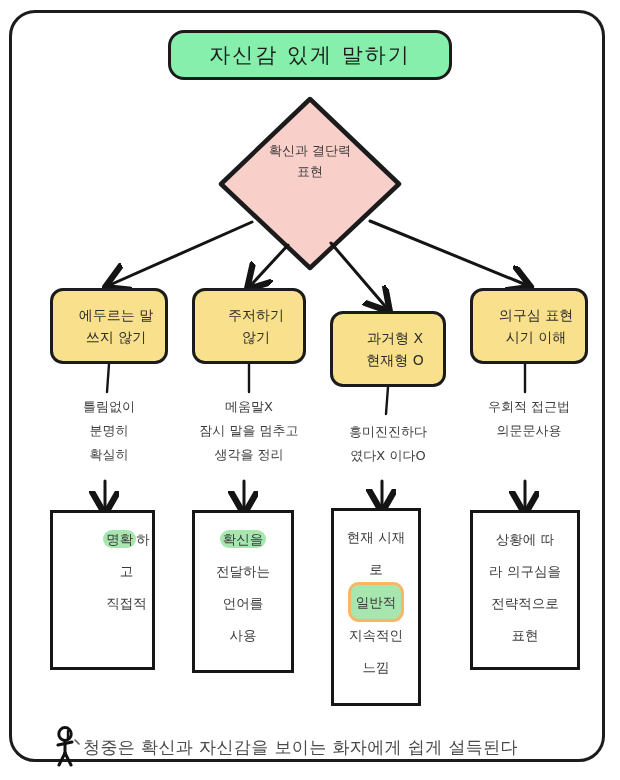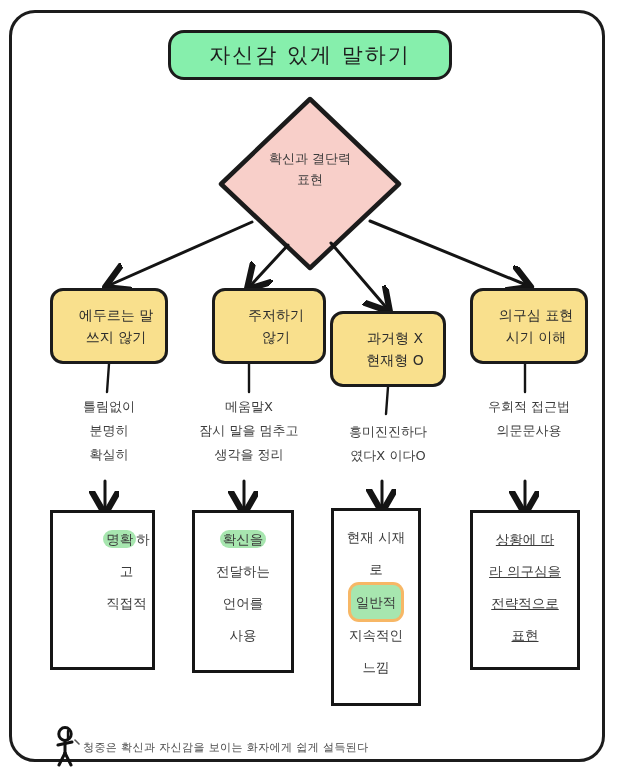--- a/index.html
+++ b/index.html
@@ -44,21 +44,21 @@
   }
   #title-text {
     font-size: 21px;
     color: #1d1d1d;
     letter-spacing: 2px;
     white-space: nowrap;
   }
   #diamond-label {
     position: absolute;
     left: 218px;
-    top: 148px;
+    top: 140px;
     width: 184px;
     text-align: center;
     font-size: 13px;
     color: #3a3a3a;
     line-height: 21px;
     pointer-events: none;
   }
   
   .ybox {
     position: absolute;
@@ -69,21 +69,21 @@
     display: flex;
     flex-direction: column;
     align-items: center;
     justify-content: center;
     line-height: 22px;
     font-size: 14px;
     color: #2c2c2c;
     padding-left: 14px;
   }
   #ybox-0 { left: 50px;  top: 288px; width: 118px; height: 76px; }
-  #ybox-1 { left: 192px; top: 288px; width: 114px; height: 76px; margin-left: 20px; }
+  #ybox-1 { left: 192px; top: 288px; width: 114px; height: 76px; }
   #ybox-2 { left: 330px; top: 311px; width: 116px; height: 76px; }
   #ybox-3 { left: 470px; top: 288px; width: 118px; height: 76px; }
   
   .ann {
     position: absolute;
     text-align: center;
     font-size: 13px;
     color: #3d3d3d;
     line-height: 24px;
   }
@@ -99,21 +99,21 @@
     background: #ffffff;
     text-align: center;
     font-size: 13.5px;
     color: #3b3b3b;
     line-height: 32px;
     padding-top: 10px;
   }
   #wbox-0 { left: 50px;  top: 510px; width: 105px; height: 160px; padding-left: 48px; }
   #wbox-1 { left: 192px; top: 510px; width: 102px; height: 163px; }
   #wbox-2 { left: 331px; top: 508px; width: 90px; height: 198px; }
-  #wbox-3 { left: 470px; top: 510px; width: 110px; height: 160px; text-decoration: underline; }
+  #wbox-3 { left: 470px; top: 510px; width: 110px; height: 160px; }
   .hl-green {
     background: #a7e6af;
     border-radius: 10px;
     padding: 1px 3px;
   }
   .hl-green-orange {
     background: #a7e6af;
     border-radius: 8px;
     padding: 1px 5px;
     box-shadow: 0 0 0 3px #f7b766;
@@ -122,21 +122,21 @@
   
   #caption-row {
     position: absolute;
     left: 55px;
     top: 726px;
     width: 530px;
     display: flex;
     align-items: center;
   }
   #caption-text {
-    font-size: 11px;
+    font-size: 17px;
     color: #4a4a4a;
     letter-spacing: 0.4px;
     white-space: nowrap;
   }
   #stick-figure { flex: 0 0 auto; margin-right: 2px; }
   svg { display: block; overflow: visible; }
   #edges { position: absolute; left: 0; top: 0; width: 620px; height: 780px; pointer-events: none; }
 </style>
 </head>
 <body>

